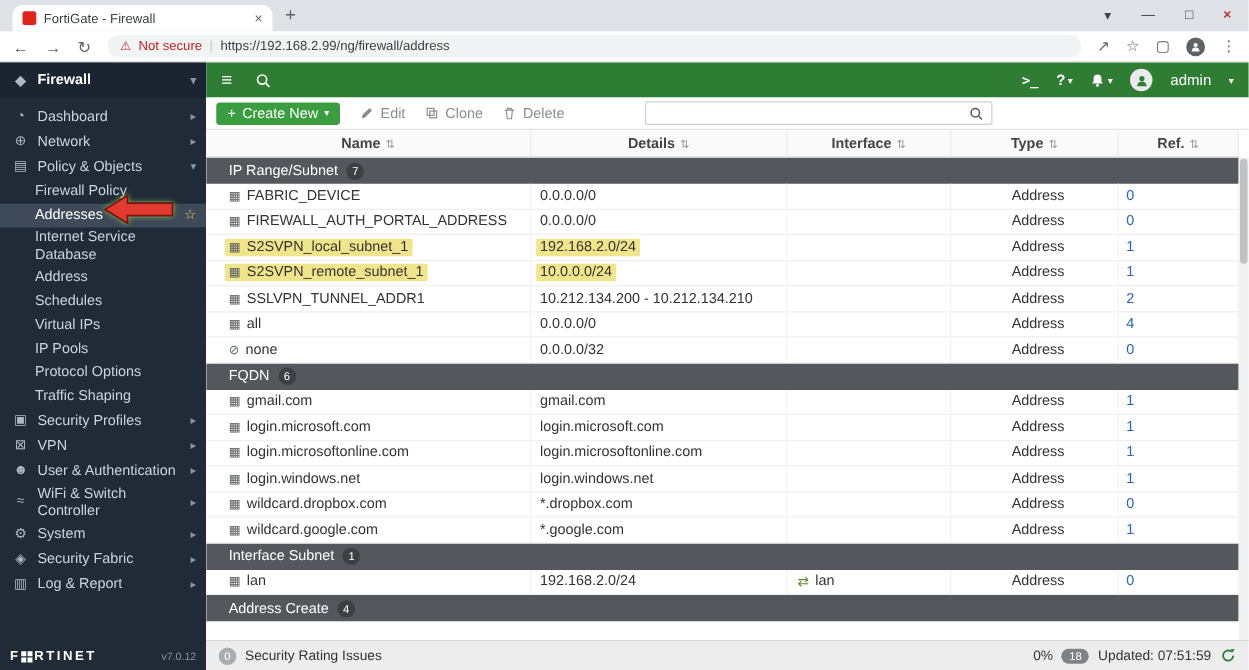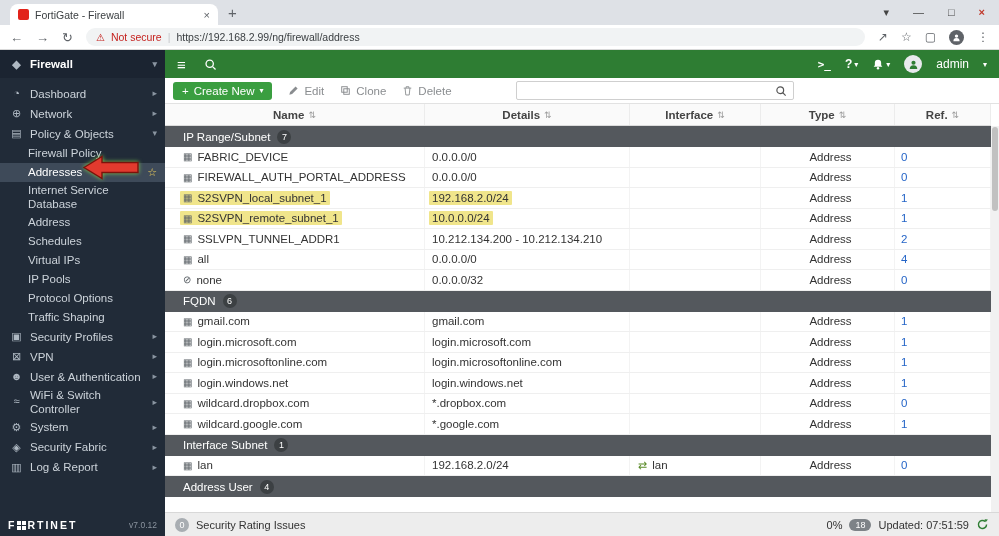--- a/index.html
+++ b/index.html
@@ -656,21 +656,21 @@
           </span>
     </div>
     <div class="td c-type">
           <span class="cell-text type-text">Address</span>
         </div>
     <div class="td c-ref">
           <a class="ref-link" href="#">0</a>
         </div>
   </div>
       <div class="grow">
-    <span class="g-label">Address User</span>
+    <span class="g-label">Address Create</span>
     <span class="g-count">4</span>
   </div>
     </div>
 
   <div class="vscroll">
       <div class="vthumb"></div>
     </div>
 
   <div class="statusbar">
     <span class="issue-badge">0</span>

